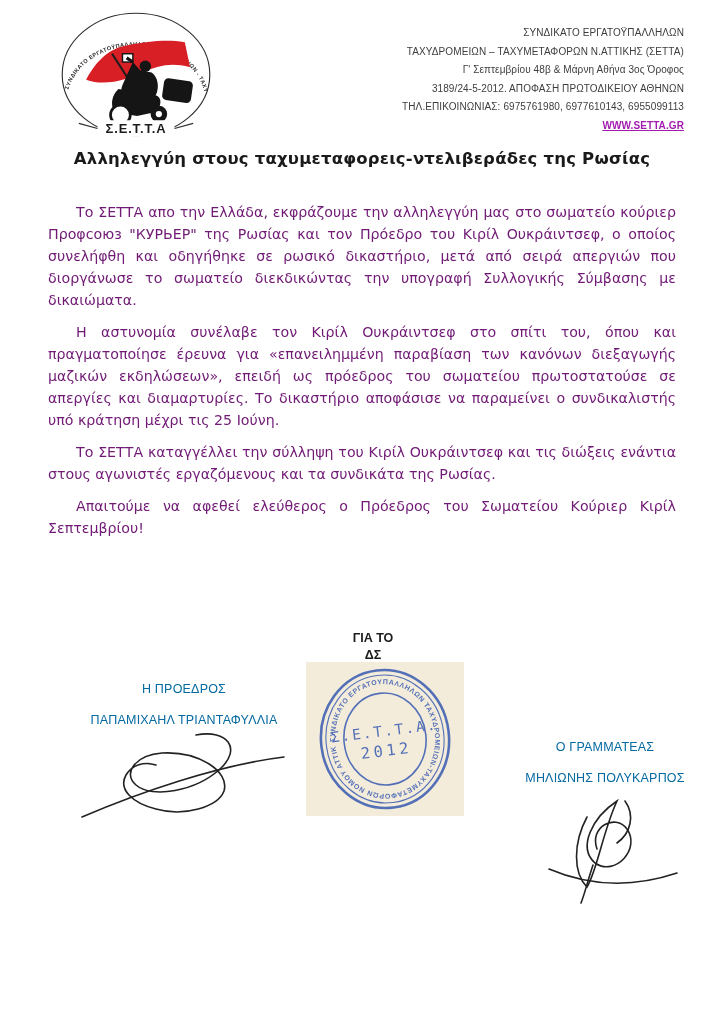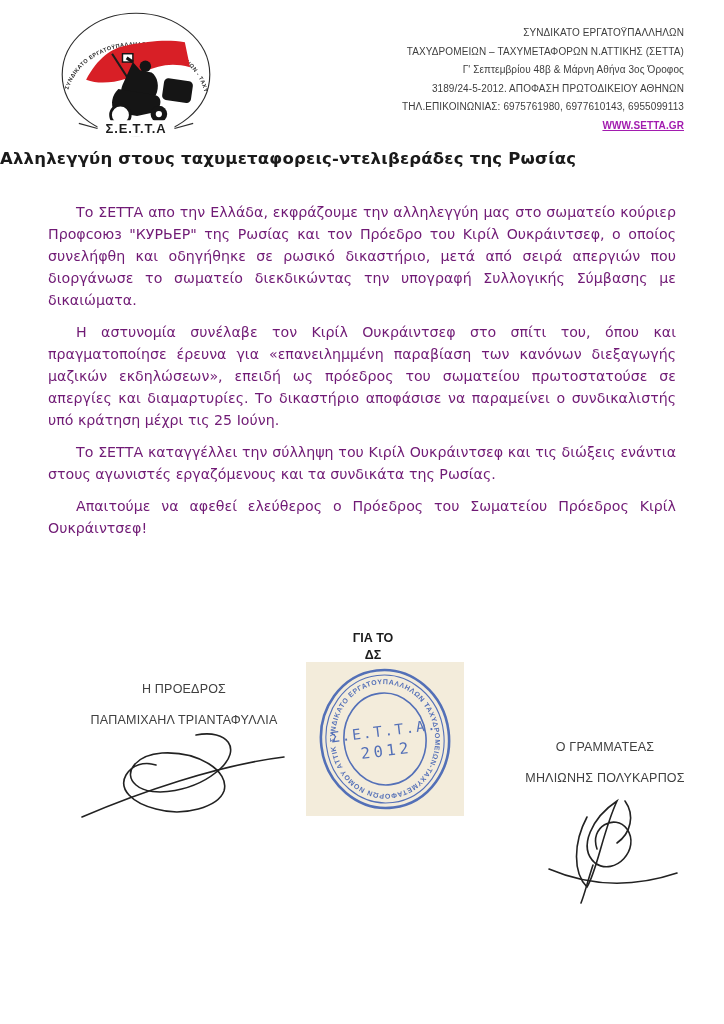--- a/index.html
+++ b/index.html
@@ -12,40 +12,40 @@
   .header-text{
     position:absolute;right:40px;top:24px;width:500px;text-align:right;
     font-size:10px;line-height:18.5px;color:#3d3d3d;letter-spacing:0.1px;
   }
   .header-line{white-space:nowrap;}
   .site-link{
     color:#a21caf;text-decoration:underline;font-weight:600;cursor:pointer;
   }
   
   .doc-title{
-    position:absolute;left:0;right:0;top:149px;text-align:left;
+    position:absolute;left:0;right:0;top:149px;text-align:center;
     font-family:"DejaVu Sans",sans-serif;
     font-size:16.5px;font-weight:bold;color:#1a1a1a;letter-spacing:0.2px;
   }
   
   .body-text{
     position:absolute;left:48px;right:48px;top:201px;
     font-family:"DejaVu Sans",sans-serif;
     font-size:14.2px;line-height:22px;color:#701a75;text-align:justify;
   }
   .body-text p{margin:0 0 10px 0;text-indent:28px;}
   
   .sig-section{position:absolute;left:0;right:0;top:626px;height:250px;}
   .giato{
     position:absolute;left:0;right:0;top:4px;text-align:center;
     transform:translateX(11px);
     font-size:12.5px;font-weight:bold;color:#1c1c1c;line-height:17px;
   }
   .stamp-wrap{position:absolute;left:306px;top:36px;width:158px;height:154px;}
-  .sig-col{position:absolute;text-align:center;color:#404040;}
+  .sig-col{position:absolute;text-align:center;color:#0369a1;}
   .sig-col .sig-title{font-size:12.5px;letter-spacing:0.2px;}
   .sig-col .sig-name{font-size:12.5px;margin-top:17px;letter-spacing:0.2px;white-space:nowrap;}
   .president-col{left:62px;top:56px;width:244px;}
   .secretary-col{left:494px;top:74px;width:222px;margin-top:40px;}
   .sig-scribble{display:block;margin:2px auto 0 auto;}
 </style>
 </head>
 <body>
 
 <div class="page">
@@ -92,21 +92,21 @@
       <span class="site-link">WWW.SETTA.GR</span>
     </div>
   </div>
 
   <div class="doc-title">Αλληλεγγύη στους ταχυμεταφορεις-ντελιβεράδες της Ρωσίας</div>
 
   <div class="body-text">
     <p>Το ΣΕΤΤΑ απο την Ελλάδα, εκφράζουμε την αλληλεγγύη μας στο σωματείο κούριερ Προφсоюз "КУРЬЕР" της Ρωσίας και τον Πρόεδρο του Κιρίλ Ουκράιντσεφ, ο οποίος συνελήφθη και οδηγήθηκε σε ρωσικό δικαστήριο, μετά από σειρά απεργιών που διοργάνωσε το σωματείο διεκδικώντας την υπογραφή Συλλογικής Σύμβασης με δικαιώματα.</p>
     <p>Η αστυνομία συνέλαβε τον Κιρίλ Ουκράιντσεφ στο σπίτι του, όπου και πραγματοποίησε έρευνα για «επανειλημμένη παραβίαση των κανόνων διεξαγωγής μαζικών εκδηλώσεων», επειδή ως πρόεδρος του σωματείου πρωτοστατούσε σε απεργίες και διαμαρτυρίες. Το δικαστήριο αποφάσισε να παραμείνει ο συνδικαλιστής υπό κράτηση μέχρι τις 25 Ιούνη.</p>
     <p>Το ΣΕΤΤΑ καταγγέλλει την σύλληψη του Κιρίλ Ουκράιντσεφ και τις διώξεις ενάντια στους αγωνιστές εργαζόμενους και τα συνδικάτα της Ρωσίας.</p>
-    <p>Απαιτούμε να αφεθεί ελεύθερος ο Πρόεδρος του Σωματείου Πρόεδρος Κιρίλ Ουκράιντσεφ!</p>
+    <p>Απαιτούμε να αφεθεί ελεύθερος ο Πρόεδρος του Σωματείου Κούριερ Κιρίλ Σεπτεμβρίου!</p>
   </div>
 
   <div class="sig-section">
 
     <div class="giato">
       <div>ΓΙΑ ΤΟ</div>
       <div>ΔΣ</div>
     </div>
 
     <div class="stamp-wrap">

